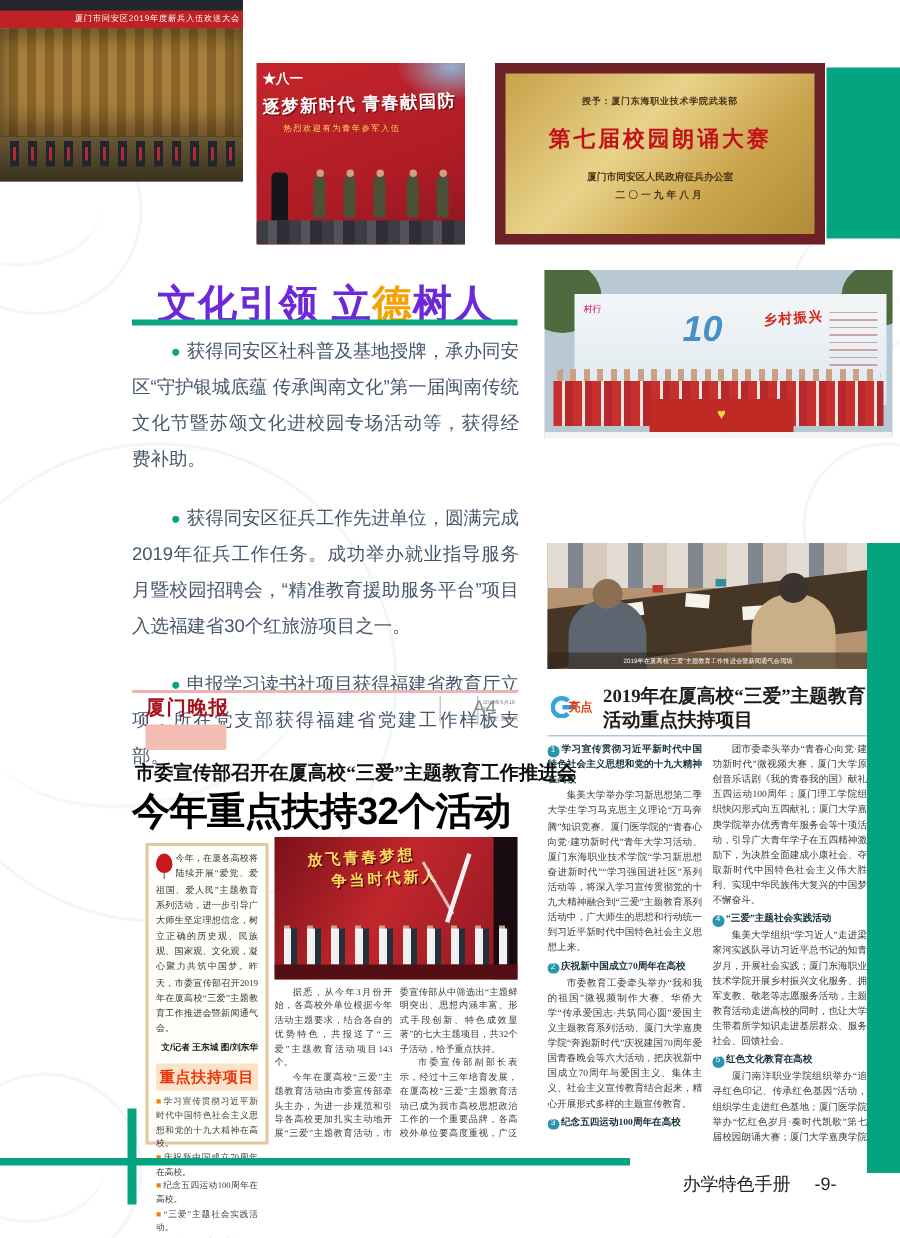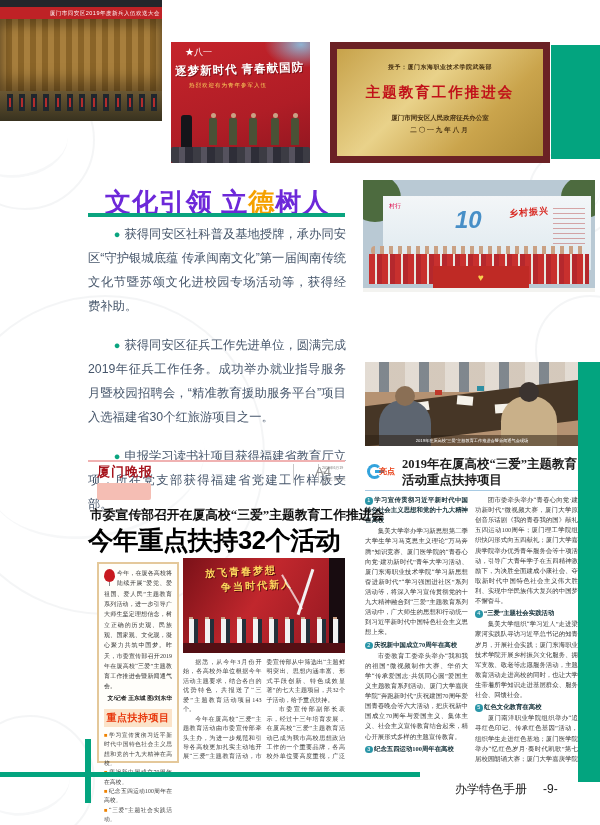--- a/index.html
+++ b/index.html
@@ -27,21 +27,21 @@
                    background:linear-gradient(#6a5733,#38321f); }
   #photoA .troops { position:absolute; left:4px; right:4px; bottom:10px; height:17px;
                     background:repeating-linear-gradient(90deg,transparent 0 3px,#20262d 3px 9px,transparent 9px 12px); }
   #photoA .sashes { position:absolute; left:4px; right:4px; bottom:14px; height:9px;
                     background:repeating-linear-gradient(90deg,transparent 0 5px,rgba(205,45,45,.85) 5px 7px,transparent 7px 12px); }
 
   #photoB { left:171; top:42; width:139px; height:121px; background:linear-gradient(160deg,#c5242b 0%,#b01d26 60%,#8e1620 100%); }
   #photoB { left:171px; top:42px; }
   #photoB .jets { position:absolute; right:0; top:0; width:46px; height:26px;
                   background:radial-gradient(ellipse at 80% 10%,#8fb3d2 0%,rgba(143,179,210,0) 70%); }
-  #photoB .b81 { position:absolute; left:14px; top:4px; color:#fff; font-size:9px; font-weight:normal; }
+  #photoB .b81 { position:absolute; left:4px; top:4px; color:#fff; font-size:9px; font-weight:bold; }
   #photoB .slog1 { position:absolute; left:4px; top:20px; width:132px; color:#fff; font-weight:900;
                    font-size:11.5px; letter-spacing:1px; transform:rotate(-2deg);
                    text-shadow:1px 1px 0 #7c1016; white-space:nowrap; }
   #photoB .slog2 { position:absolute; left:18px; top:40px; color:#ffd95e; font-size:5.5px; letter-spacing:1px; }
   #photoB .suit { position:absolute; left:10px; bottom:16px; width:11px; height:32px; background:#15151a; border-radius:3px 3px 0 0; }
   #photoB .sold { position:absolute; bottom:18px; width:8px; height:27px; background:#4a5136; border-radius:2px 2px 0 0; }
   #photoB .sold::before { content:""; position:absolute; left:1.5px; top:-5px; width:5px; height:5px; border-radius:50%; background:#caa184; }
   #photoB .crowd { position:absolute; left:0; bottom:0; width:100%; height:16px;
                    background:repeating-linear-gradient(90deg,#3c3c44 0 8px,#55525e 8px 14px,#2e2e38 14px 22px); border-radius:2px; }
 
@@ -204,21 +204,21 @@
   <div class="sold" style="left:58px;"></div>
   <div class="sold" style="left:78px;"></div>
   <div class="sold" style="left:100px;"></div>
   <div class="sold" style="left:120px;"></div>
   <div class="crowd"></div>
 </div>
 
 <div id="photoC" class="photo">
   <div class="gold">
     <div class="l1">授予：厦门东海职业技术学院武装部</div>
-    <div class="lt">主题教育工作推进会</div>
+    <div class="lt">第七届校园朗诵大赛</div>
     <div class="l2">厦门市同安区人民政府征兵办公室</div>
     <div class="l3">二〇一九年八月</div>
   </div>
 </div>
 
 <div id="greenTR" class="green-block"></div>
 
 <div id="secTitle" class="abs">
   <span class="red">文化引领 立</span><span class="org">德</span><span class="red">树人</span>
 </div>

